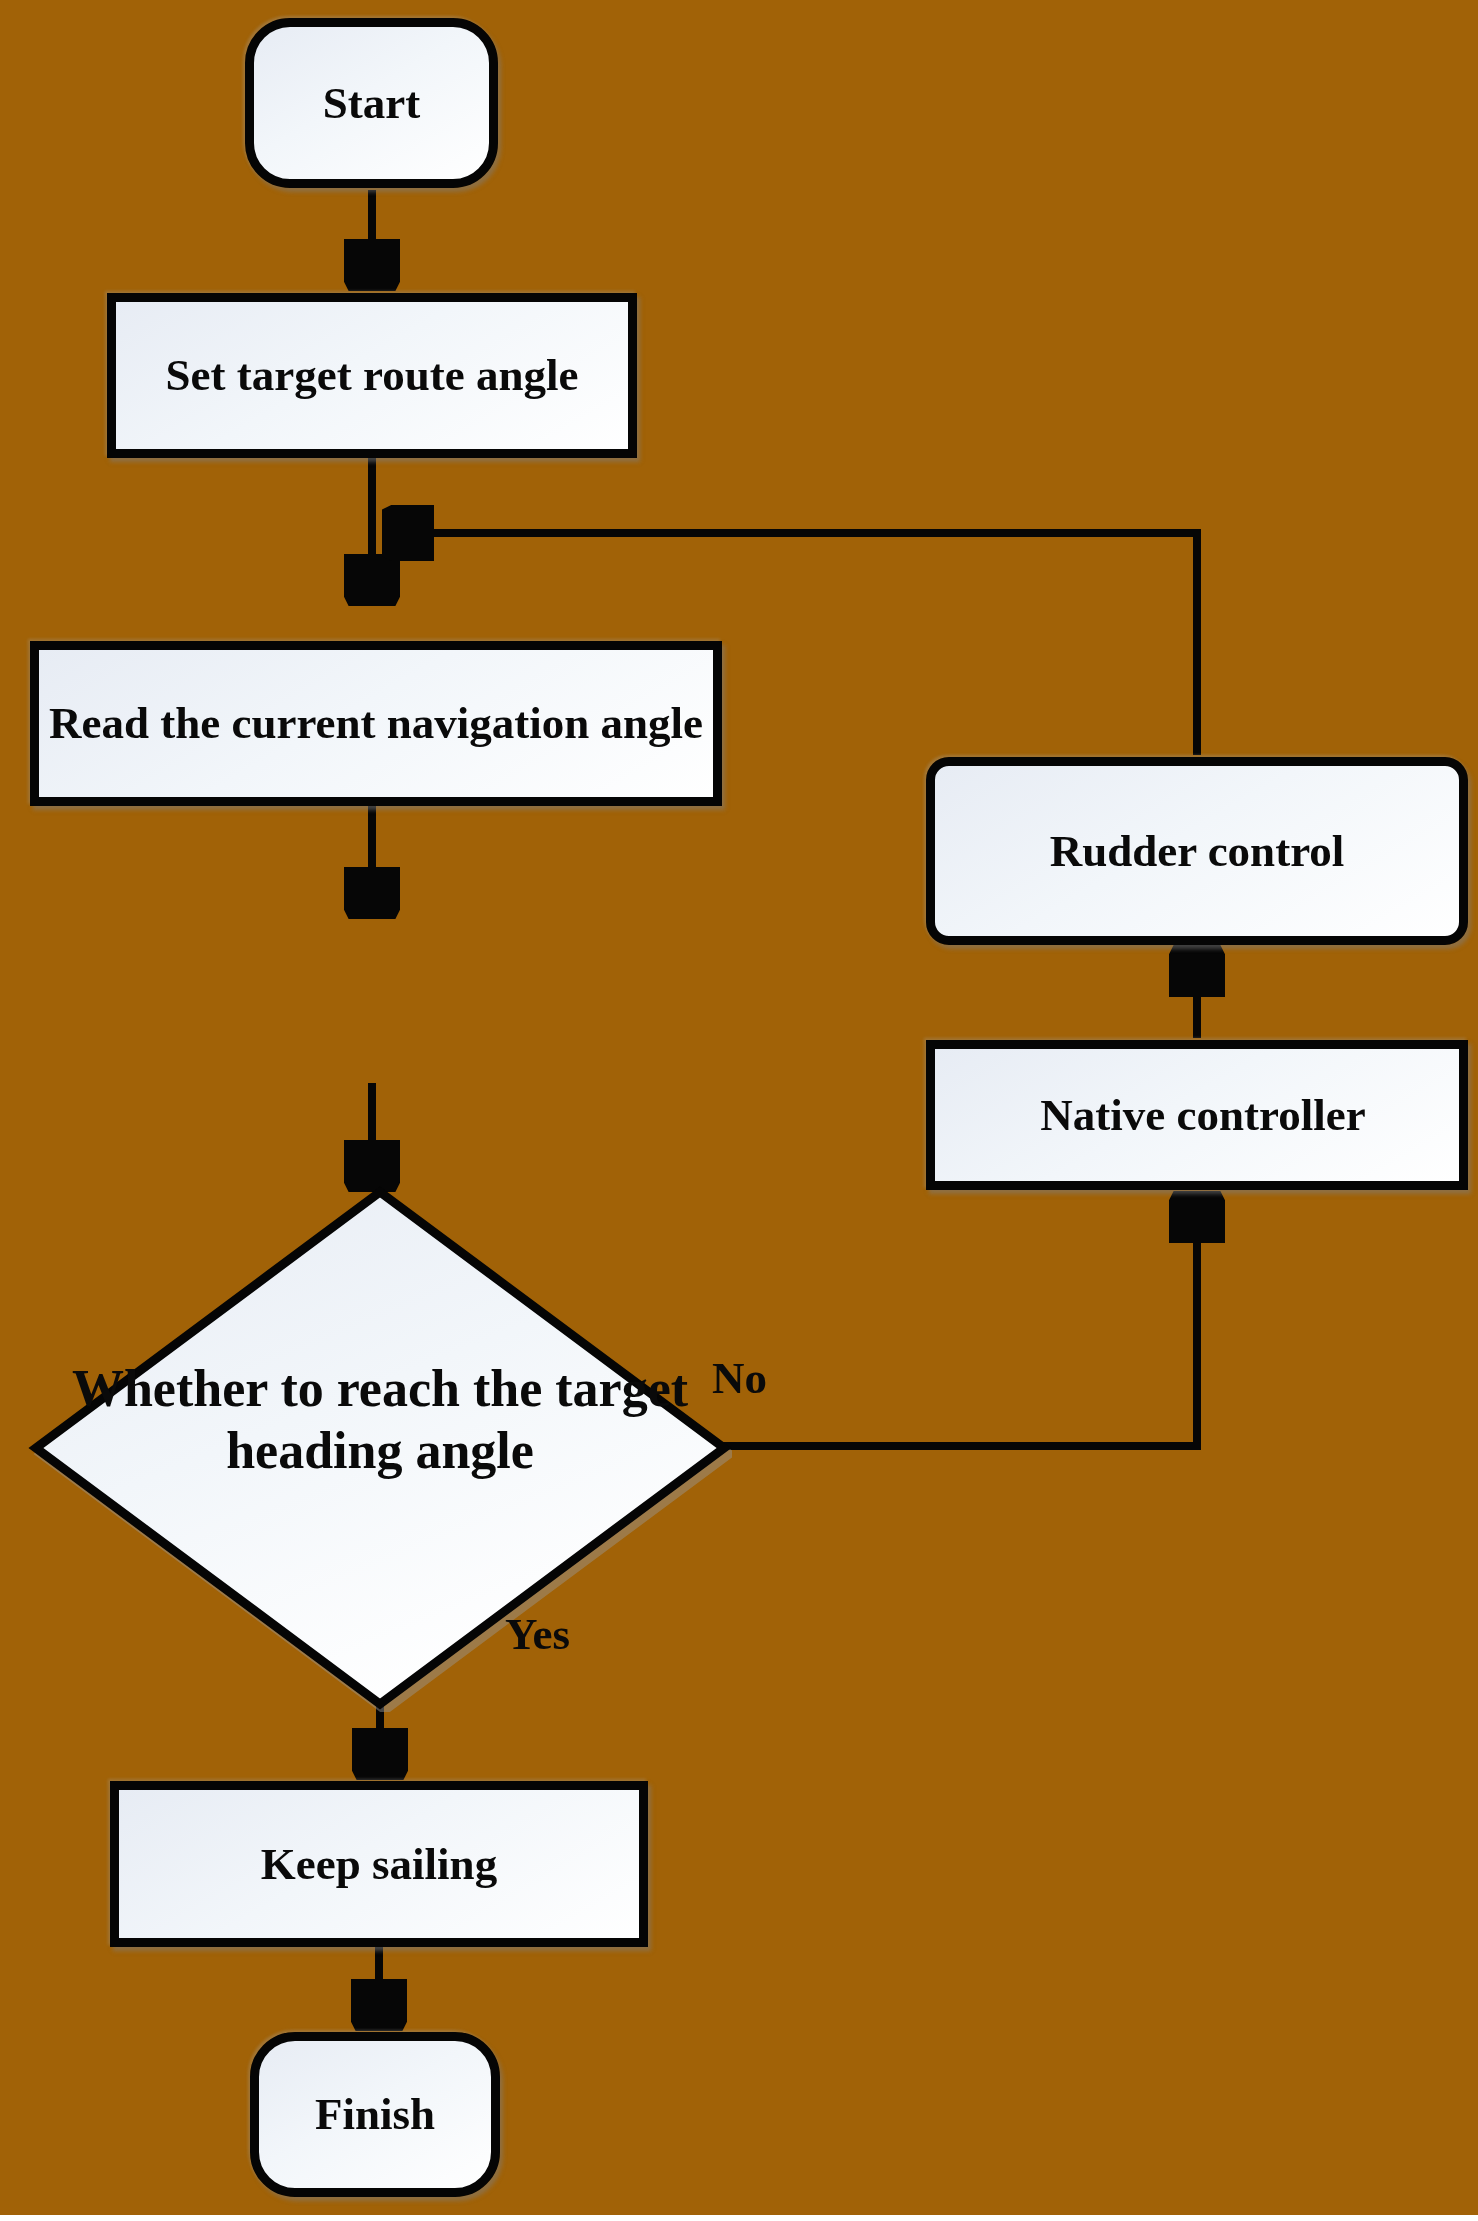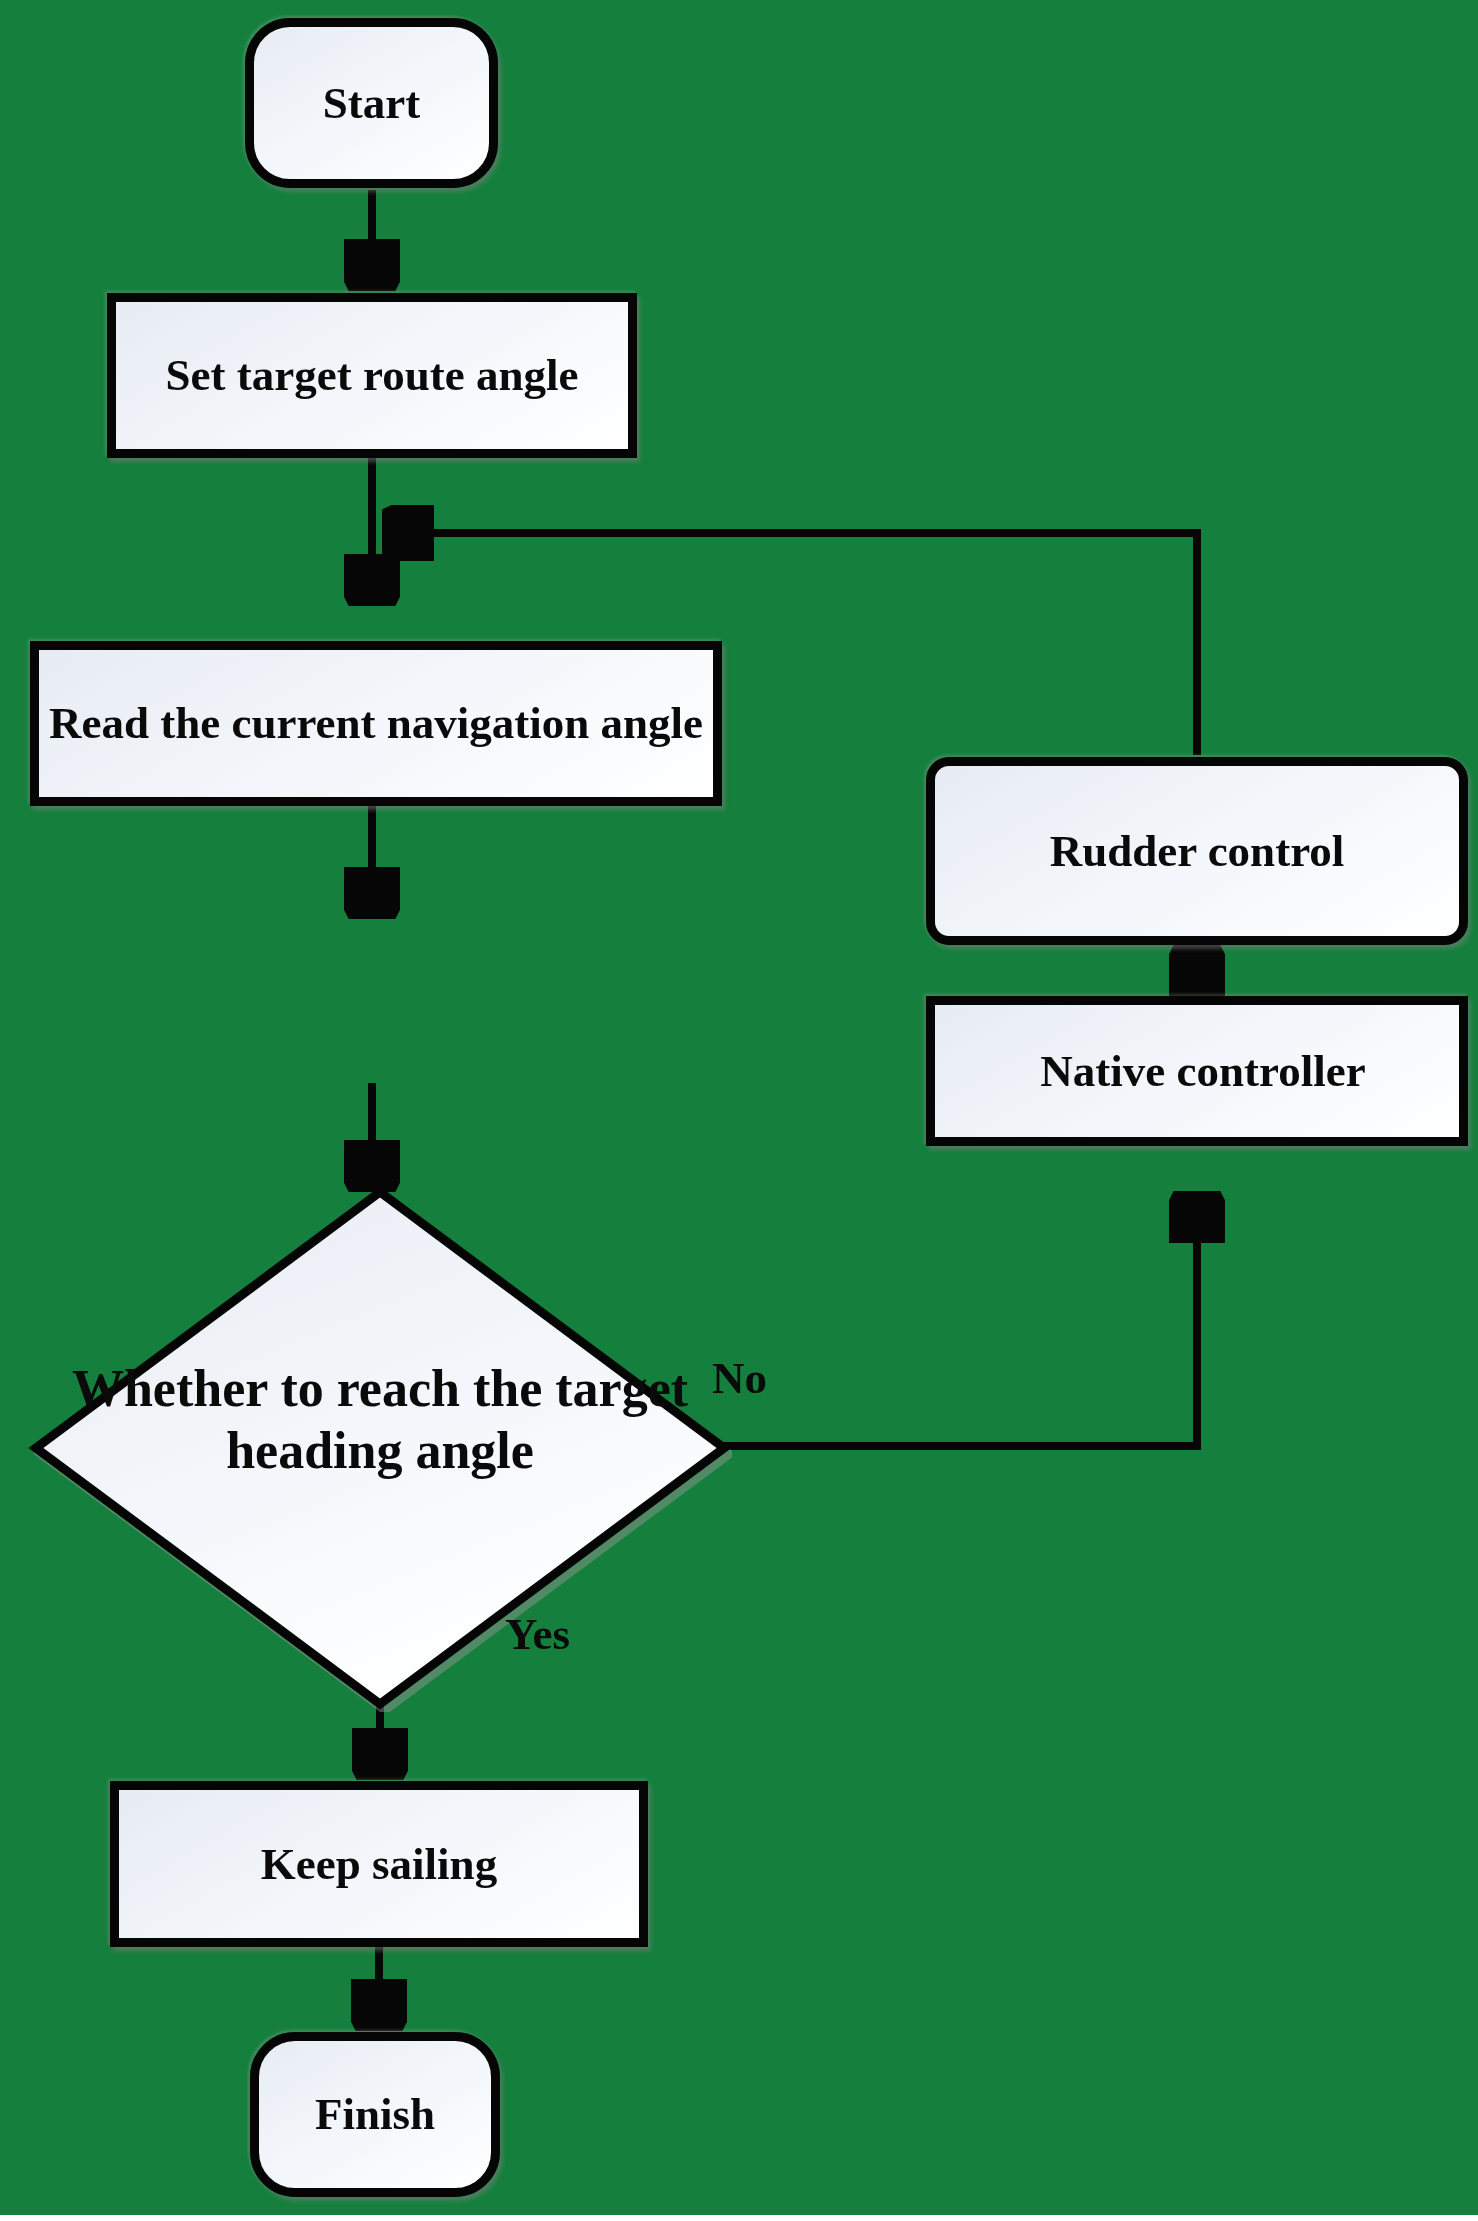--- a/index.html
+++ b/index.html
@@ -1,17 +1,17 @@
 <!DOCTYPE html>
 <html><head>
 <meta charset="utf-8">
 <style>
   html,body{margin:0;padding:0;background:#ffffff;}
   .canvas{
-    position:relative;width:1478px;height:2215px;background:#15803d;overflow:hidden;
+    position:relative;width:1478px;height:2215px;background:#a16207;overflow:hidden;
     font-family:"Liberation Serif","DejaVu Serif",serif;color:#0a0a0a;
   }
   .edges{position:absolute;left:0;top:0;z-index:1;}
   .edges path{stroke:#060606;stroke-width:8;fill:none;}
   .node{
     position:absolute;box-sizing:border-box;z-index:2;
     border:9px solid #050505;
     background:linear-gradient(150deg,#e7ecf4 0%,#f2f6fa 45%,#ffffff 100%);
     display:flex;align-items:center;justify-content:center;text-align:center;
     font-weight:bold;font-size:45px;line-height:1.22;
@@ -85,17 +85,17 @@
   </div>
 
   <div class="node terminator" style="left:250px;top:2032px;width:250px;height:165px;">
     <span>Finish</span>
   </div>
 
   <div class="node" style="left:926px;top:757px;width:542px;height:188px;border-radius:23px;">
     <span>Rudder control</span>
   </div>
 
-  <div class="node" style="left:926px;top:996px;width:542px;height:150px;padding-left:12px;">
+  <div class="node" style="left:926px;top:1040px;width:542px;height:150px;padding-left:12px;">
     <span>Native controller</span>
   </div>
 
 </div>
 
 </body></html>

